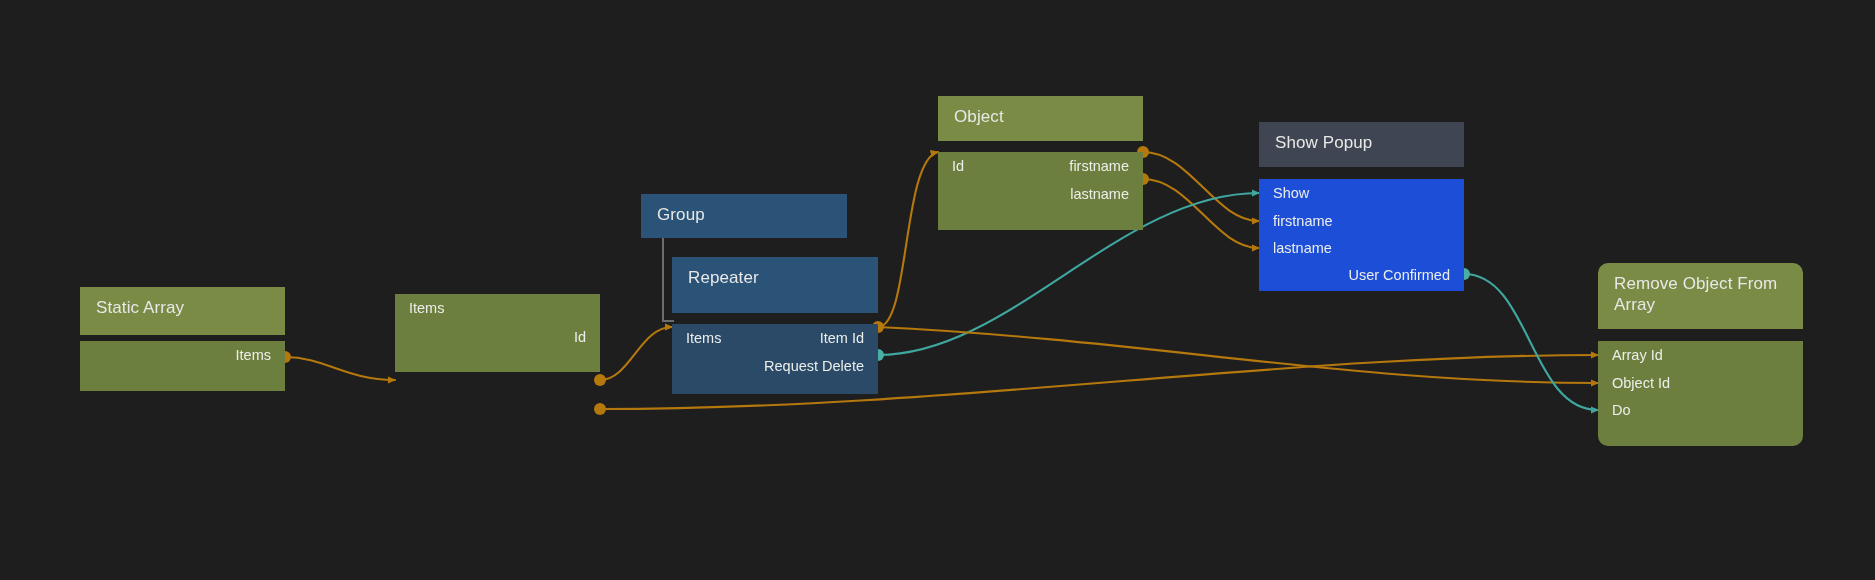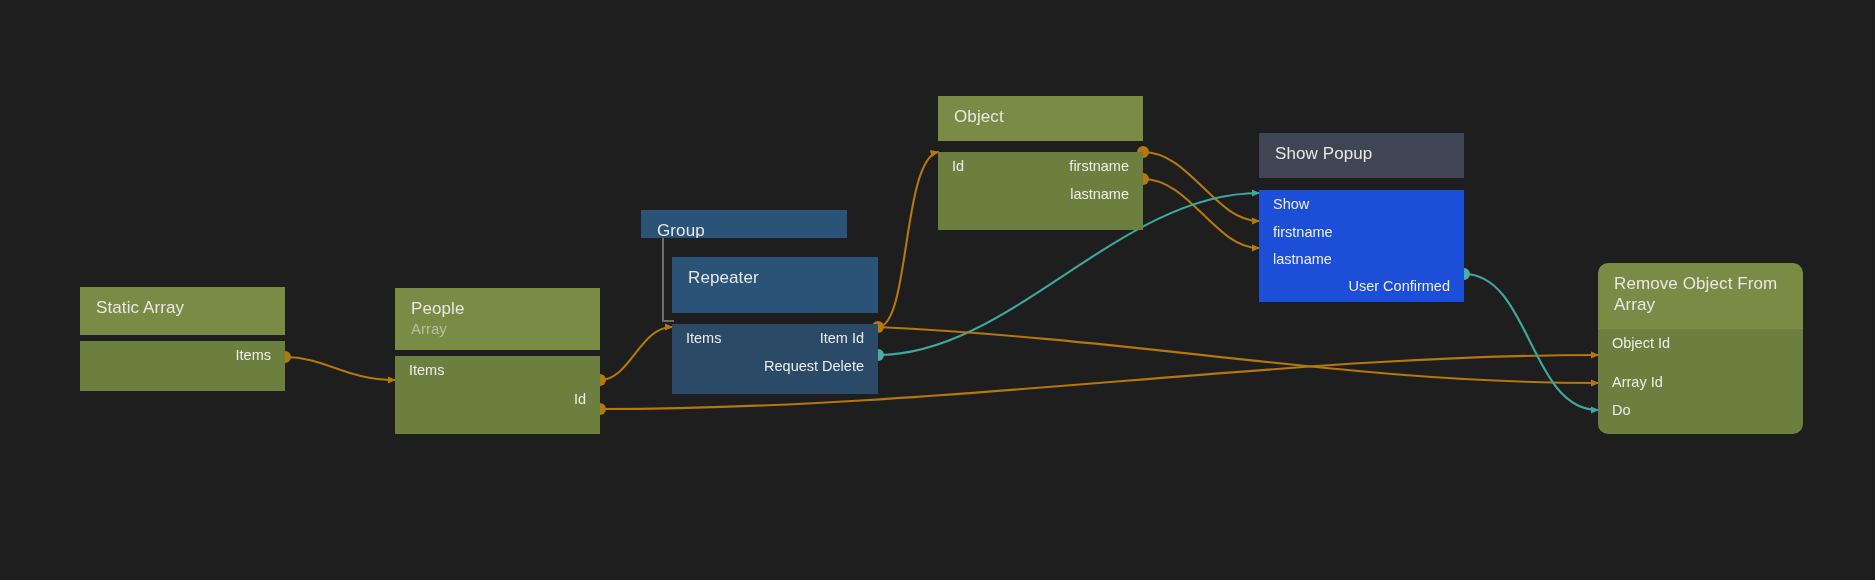--- a/index.html
+++ b/index.html
@@ -148,36 +148,32 @@
       <div class="node-title">Static Array</div>
     </div>
     <div class="node-body" style="height:50px;">
       <div class="port-row" style="height:28px; margin-top:6px;">
         <span class="port-label-out">Items</span>
       </div>
     </div>
   </div>
 
   <div class="node green" style="left:395px; top:288px; width:205px;">
-    <div class="node-header" style="height:62px;">
-      <div class="node-title">People</div>
-      <div class="node-subtitle">Array</div>
-    </div>
     <div class="node-body" style="height:78px;">
       <div class="port-row" style="height:29px; margin-top:6px;">
         <span class="port-label-in">Items</span>
       </div>
       <div class="port-row" style="height:28px;">
         <span class="port-label-out">Id</span>
       </div>
     </div>
   </div>
 
   <div class="node blue" style="left:641px; top:194px; width:206px;">
-    <div class="node-header" style="height:28px;margin-top:16px;">
+    <div class="node-header" style="height:44px;">
       <div class="node-title">Group</div>
     </div>
   </div>
 
   <div class="node blue" style="left:672px; top:257px; width:206px;">
     <div class="node-header" style="height:56px;">
       <div class="node-title">Repeater</div>
     </div>
     <div class="node-body" style="height:70px;">
       <div class="port-row" style="height:28px; margin-top:11px;">
@@ -198,21 +194,21 @@
       <div class="port-row" style="height:28px; margin-top:11px;">
         <span class="port-label-in">Id</span>
         <span class="port-label-out">firstname</span>
       </div>
       <div class="port-row" style="height:28px;">
         <span class="port-label-out">lastname</span>
       </div>
     </div>
   </div>
 
-  <div class="node gray" style="left:1259px; top:133px; width:205px;">
+  <div class="node gray" style="left:1259px; top:122px; width:205px;">
     <div class="node-header" style="height:45px;">
       <div class="node-title">Show Popup</div>
     </div>
     <div class="node-body" style="height:112px;">
       <div class="port-row" style="height:28px; margin-top:12px;">
         <span class="port-label-in">Show</span>
       </div>
       <div class="port-row" style="height:27px;">
         <span class="port-label-in">firstname</span>
       </div>
@@ -223,25 +219,25 @@
         <span class="port-label-out">User Confirmed</span>
       </div>
     </div>
   </div>
 
   <div class="node green" style="left:1598px; top:263px; width:205px;border-radius:10px;">
     <div class="node-header" style="height:66px;">
       <div class="node-title" style="max-width:170px;">Remove Object From Array</div>
     </div>
     <div class="node-body" style="height:105px;">
-      <div class="port-row" style="height:27px;">
-        <span class="port-label-in">Object Id</span>
-      </div>
       <div class="port-row" style="height:28px; margin-top:12px;">
         <span class="port-label-in">Array Id</span>
       </div>
       <div class="port-row" style="height:27px;">
+        <span class="port-label-in">Object Id</span>
+      </div>
+      <div class="port-row" style="height:27px;">
         <span class="port-label-in">Do</span>
       </div>
     </div>
   </div>
 
 </div>
 
 </body></html>

